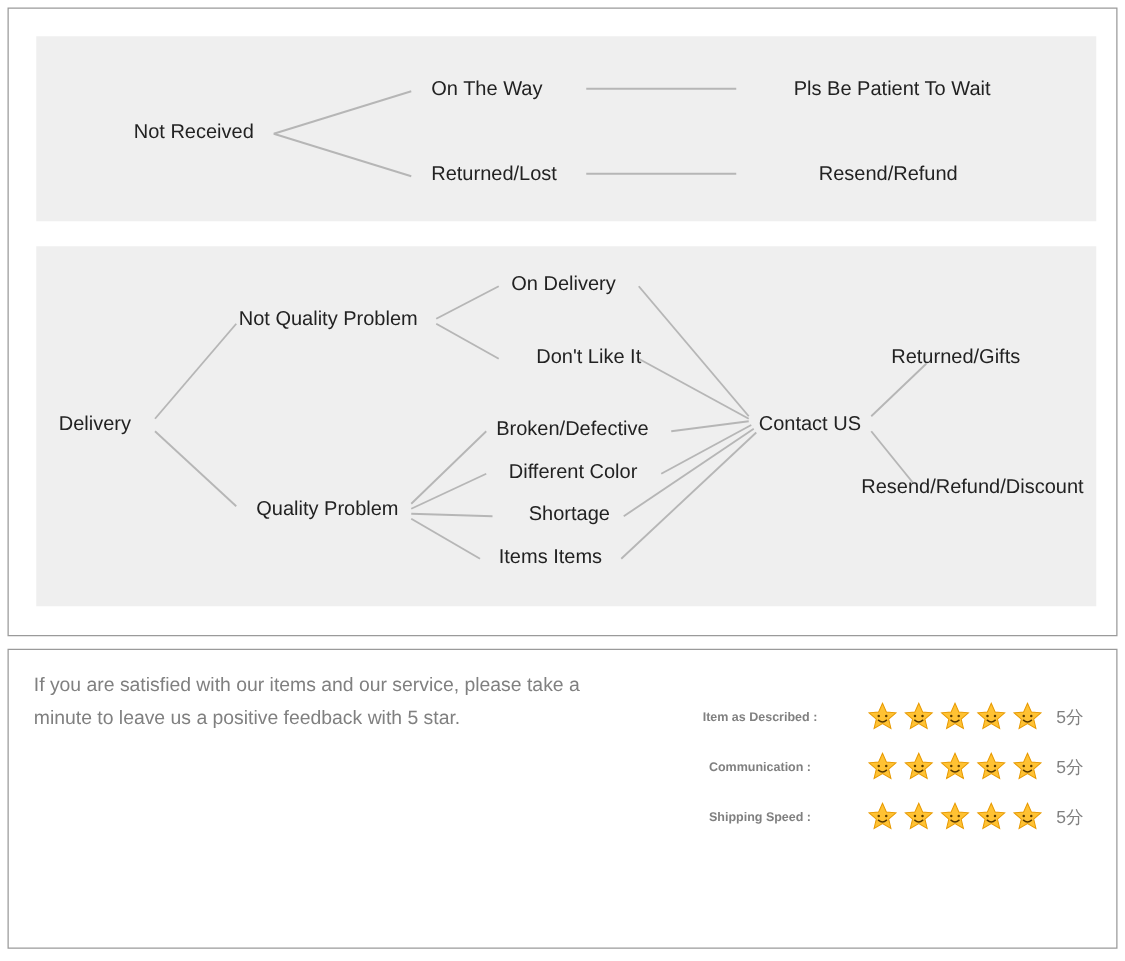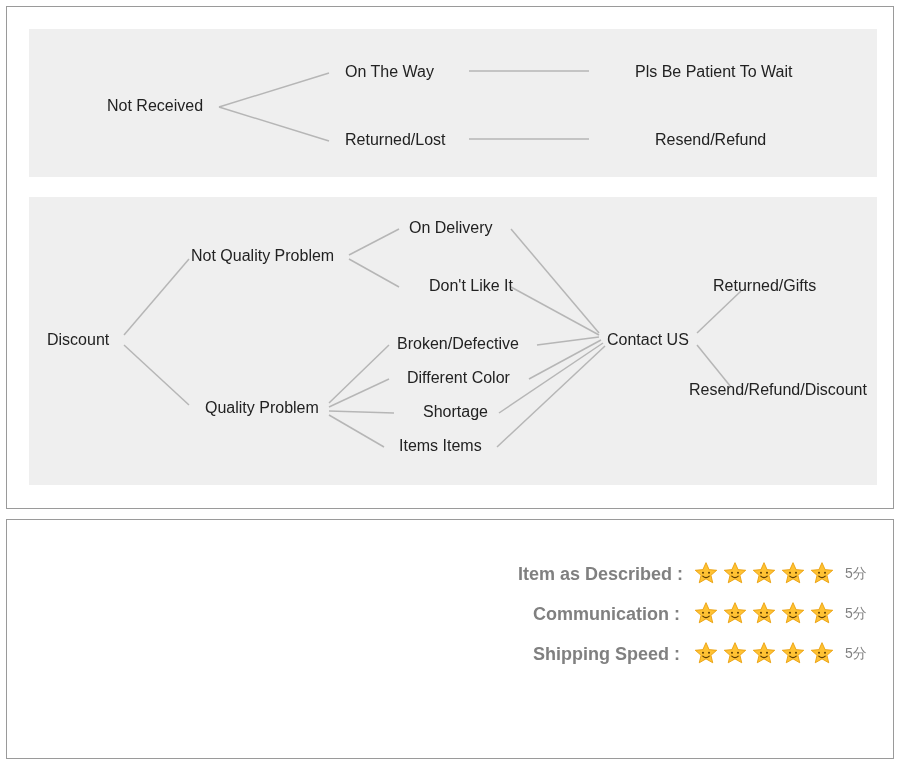--- a/index.html
+++ b/index.html
@@ -70,24 +70,24 @@
   .ratings { margin-top: 18px; }
   .rating-row {
     display: flex;
     align-items: center;
     justify-content: flex-end;
     gap: 10px;
     height: 40px;
   }
   .rating-label {
     color: #808080;
-    font-size: 18px;
+    font-size: 10px;
     font-weight: 600;
     min-width: 150px;
-    text-align: left;
+    text-align: center;
   }
   .stars { display: flex; gap: 3px; }
   .score {
     color: #808080; font-size: 14px; width: 34px; text-align: left;
   }
   .star {
     width: 26px; height: 26px; display: inline-block;
   }
   .star svg { width: 100%; height: 100%; }
 </style>
@@ -128,40 +128,41 @@
       <line class="connector" x1="482" y1="90" x2="570" y2="138"></line>
       <line class="connector" x1="508" y1="148" x2="570" y2="140"></line>
       <line class="connector" x1="500" y1="182" x2="572" y2="143"></line>
       <line class="connector" x1="470" y1="216" x2="574" y2="146"></line>
       <line class="connector" x1="468" y1="250" x2="576" y2="149"></line>
 
       <line class="connector" x1="668" y1="136" x2="712" y2="94"></line>
       <line class="connector" x1="668" y1="148" x2="702" y2="190"></line>
     </svg>
 
-    <span class="node" style="left:18px;  top:134px;">Discount</span>
+    <span class="node" style="left:18px;  top:134px;">Delivery</span>
     <span class="node" style="left:162px; top:50px;">Not Quality Problem</span>
     <span class="node" style="left:176px; top:202px;">Quality Problem</span>
 
     <span class="node" style="left:380px; top:22px;">On Delivery</span>
     <span class="node" style="left:400px; top:80px;">Don't Like It</span>
 
     <span class="node" style="left:368px; top:138px;text-align:right;">Broken/Defective</span>
     <span class="node" style="left:378px; top:172px;">Different Color</span>
     <span class="node" style="left:394px; top:206px;">Shortage</span>
     <span class="node" style="left:370px; top:240px;">Items Items</span>
 
     <span class="node" style="left:578px; top:134px;">Contact US</span>
     <span class="node" style="left:684px; top:80px;">Returned/Gifts</span>
     <span class="node" style="left:660px; top:184px;">Resend/Refund/Discount</span>
   </div>
 </div>
 
 <div class="panel" id="feedback-panel">
   <div class="fb-left">
+    <div class="fb-body">If you are satisfied with our items and our service, please take a minute to leave us a positive feedback with 5 star.</div>
   </div>
 
   <div class="fb-right">
 
     <div class="ratings">
       <div class="rating-row">
         <span class="rating-label">Item as Described :</span>
         <span class="stars">
             <span class="star"><svg viewBox="0 0 32 32">
     <path d="M16 2l3.8 8.6 9.4.8-7.1 6.2 2.2 9.2L16 22l-8.3 4.8 2.2-9.2L2.8 11.4l9.4-.8z" fill="#ffc233" stroke="#e89a00" stroke-width="1"></path>

